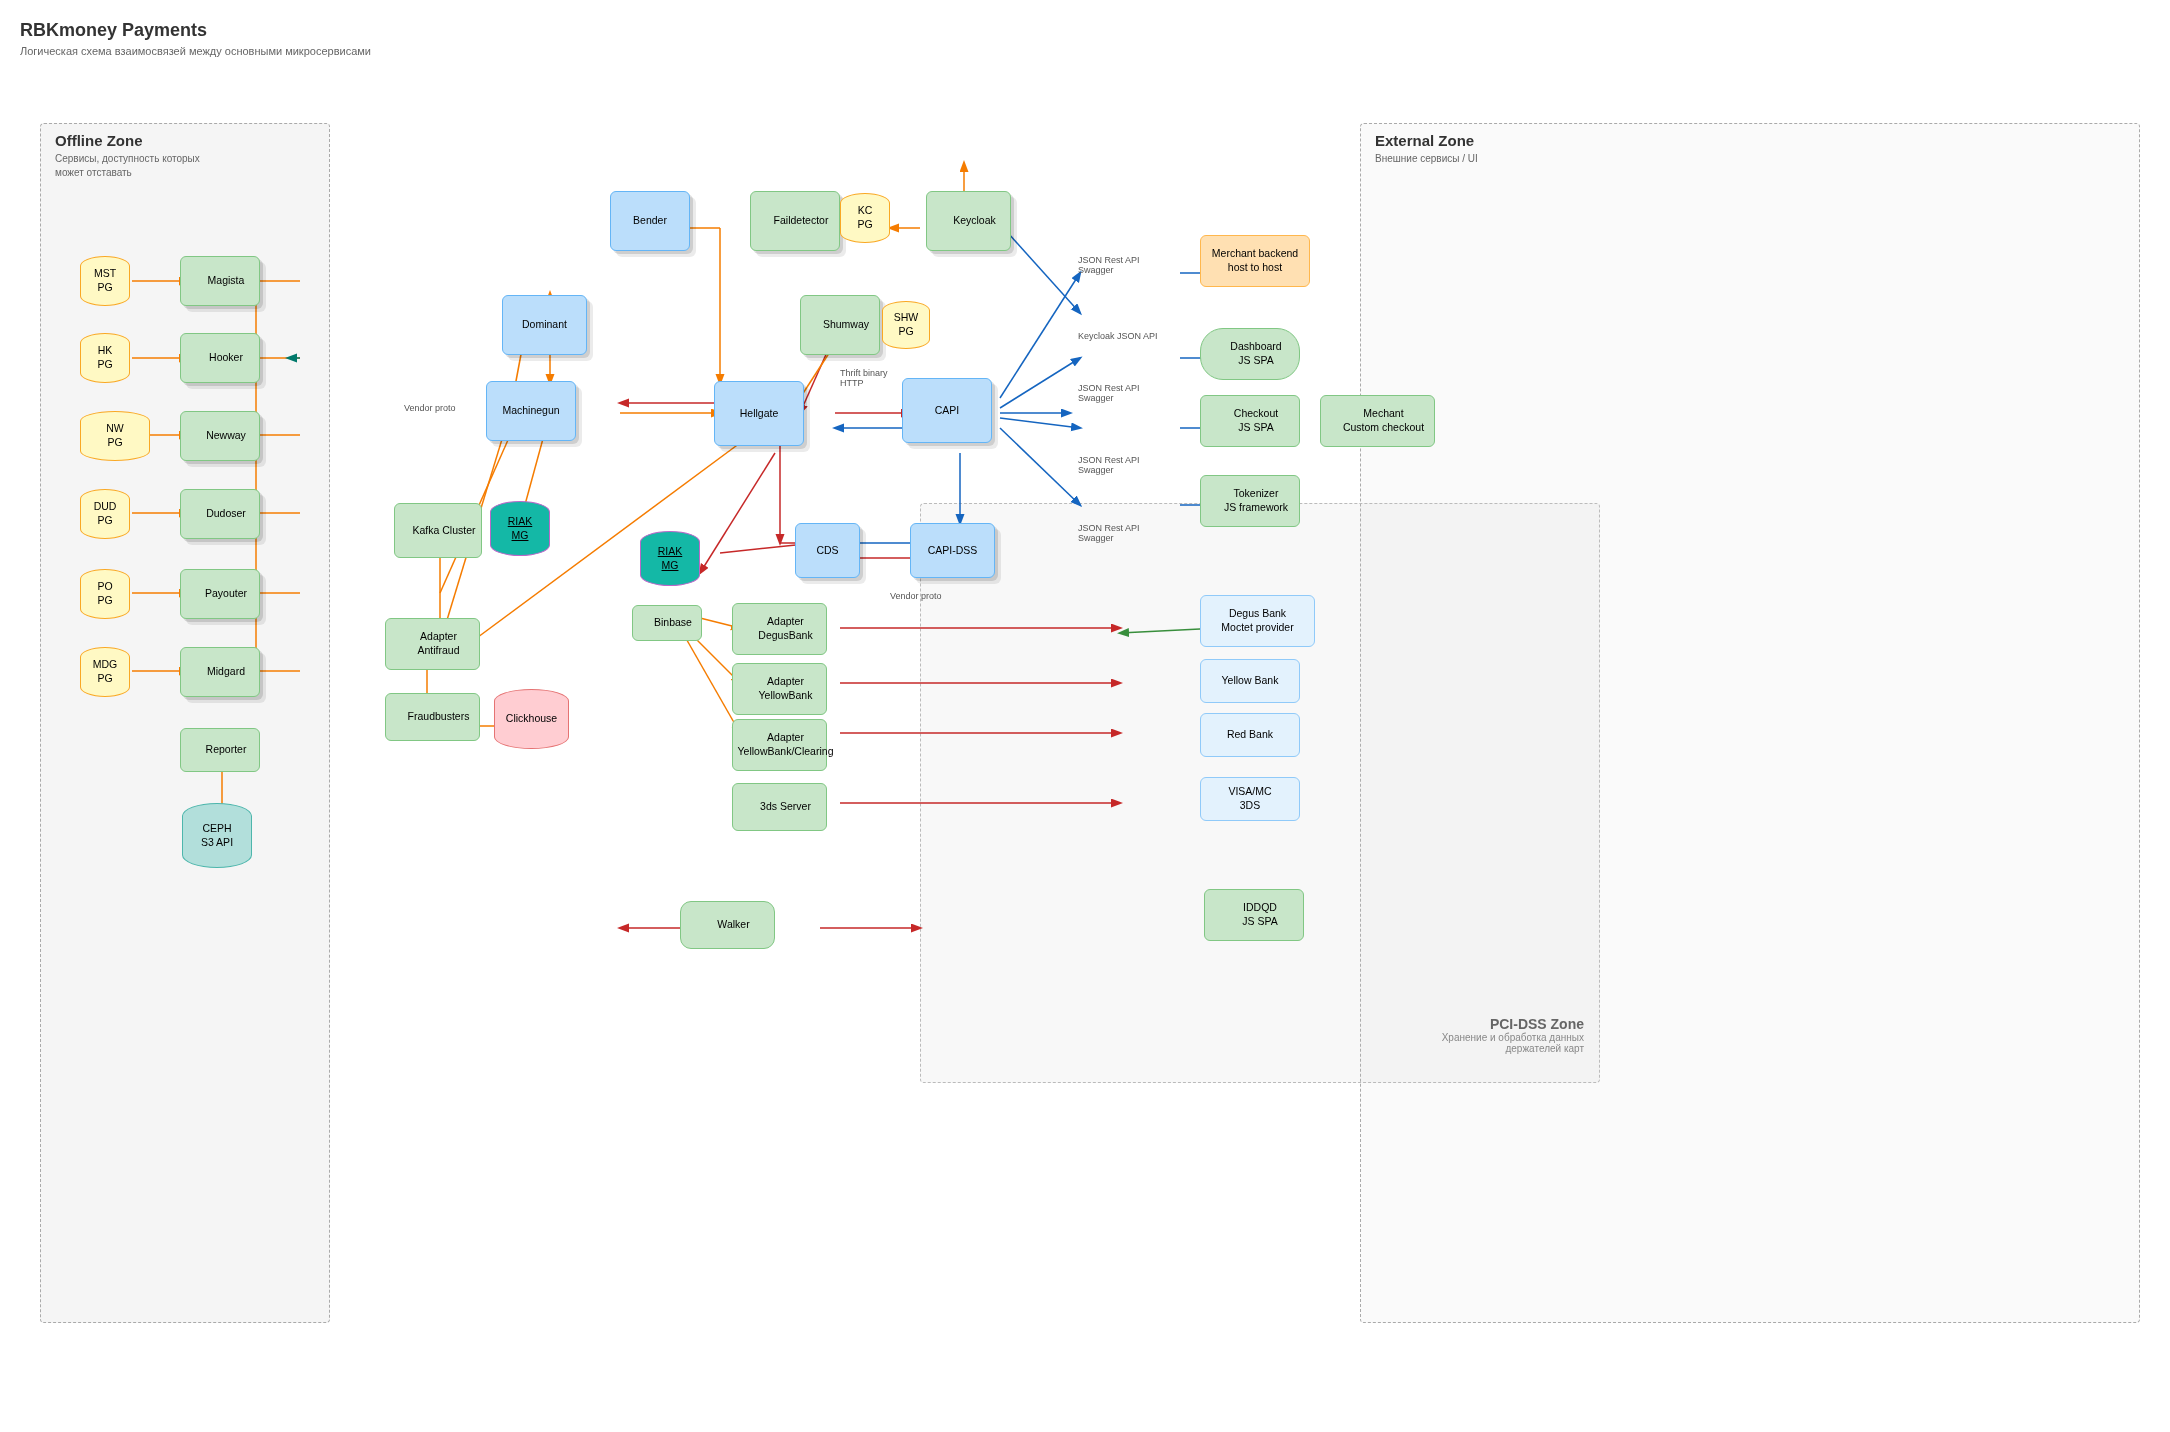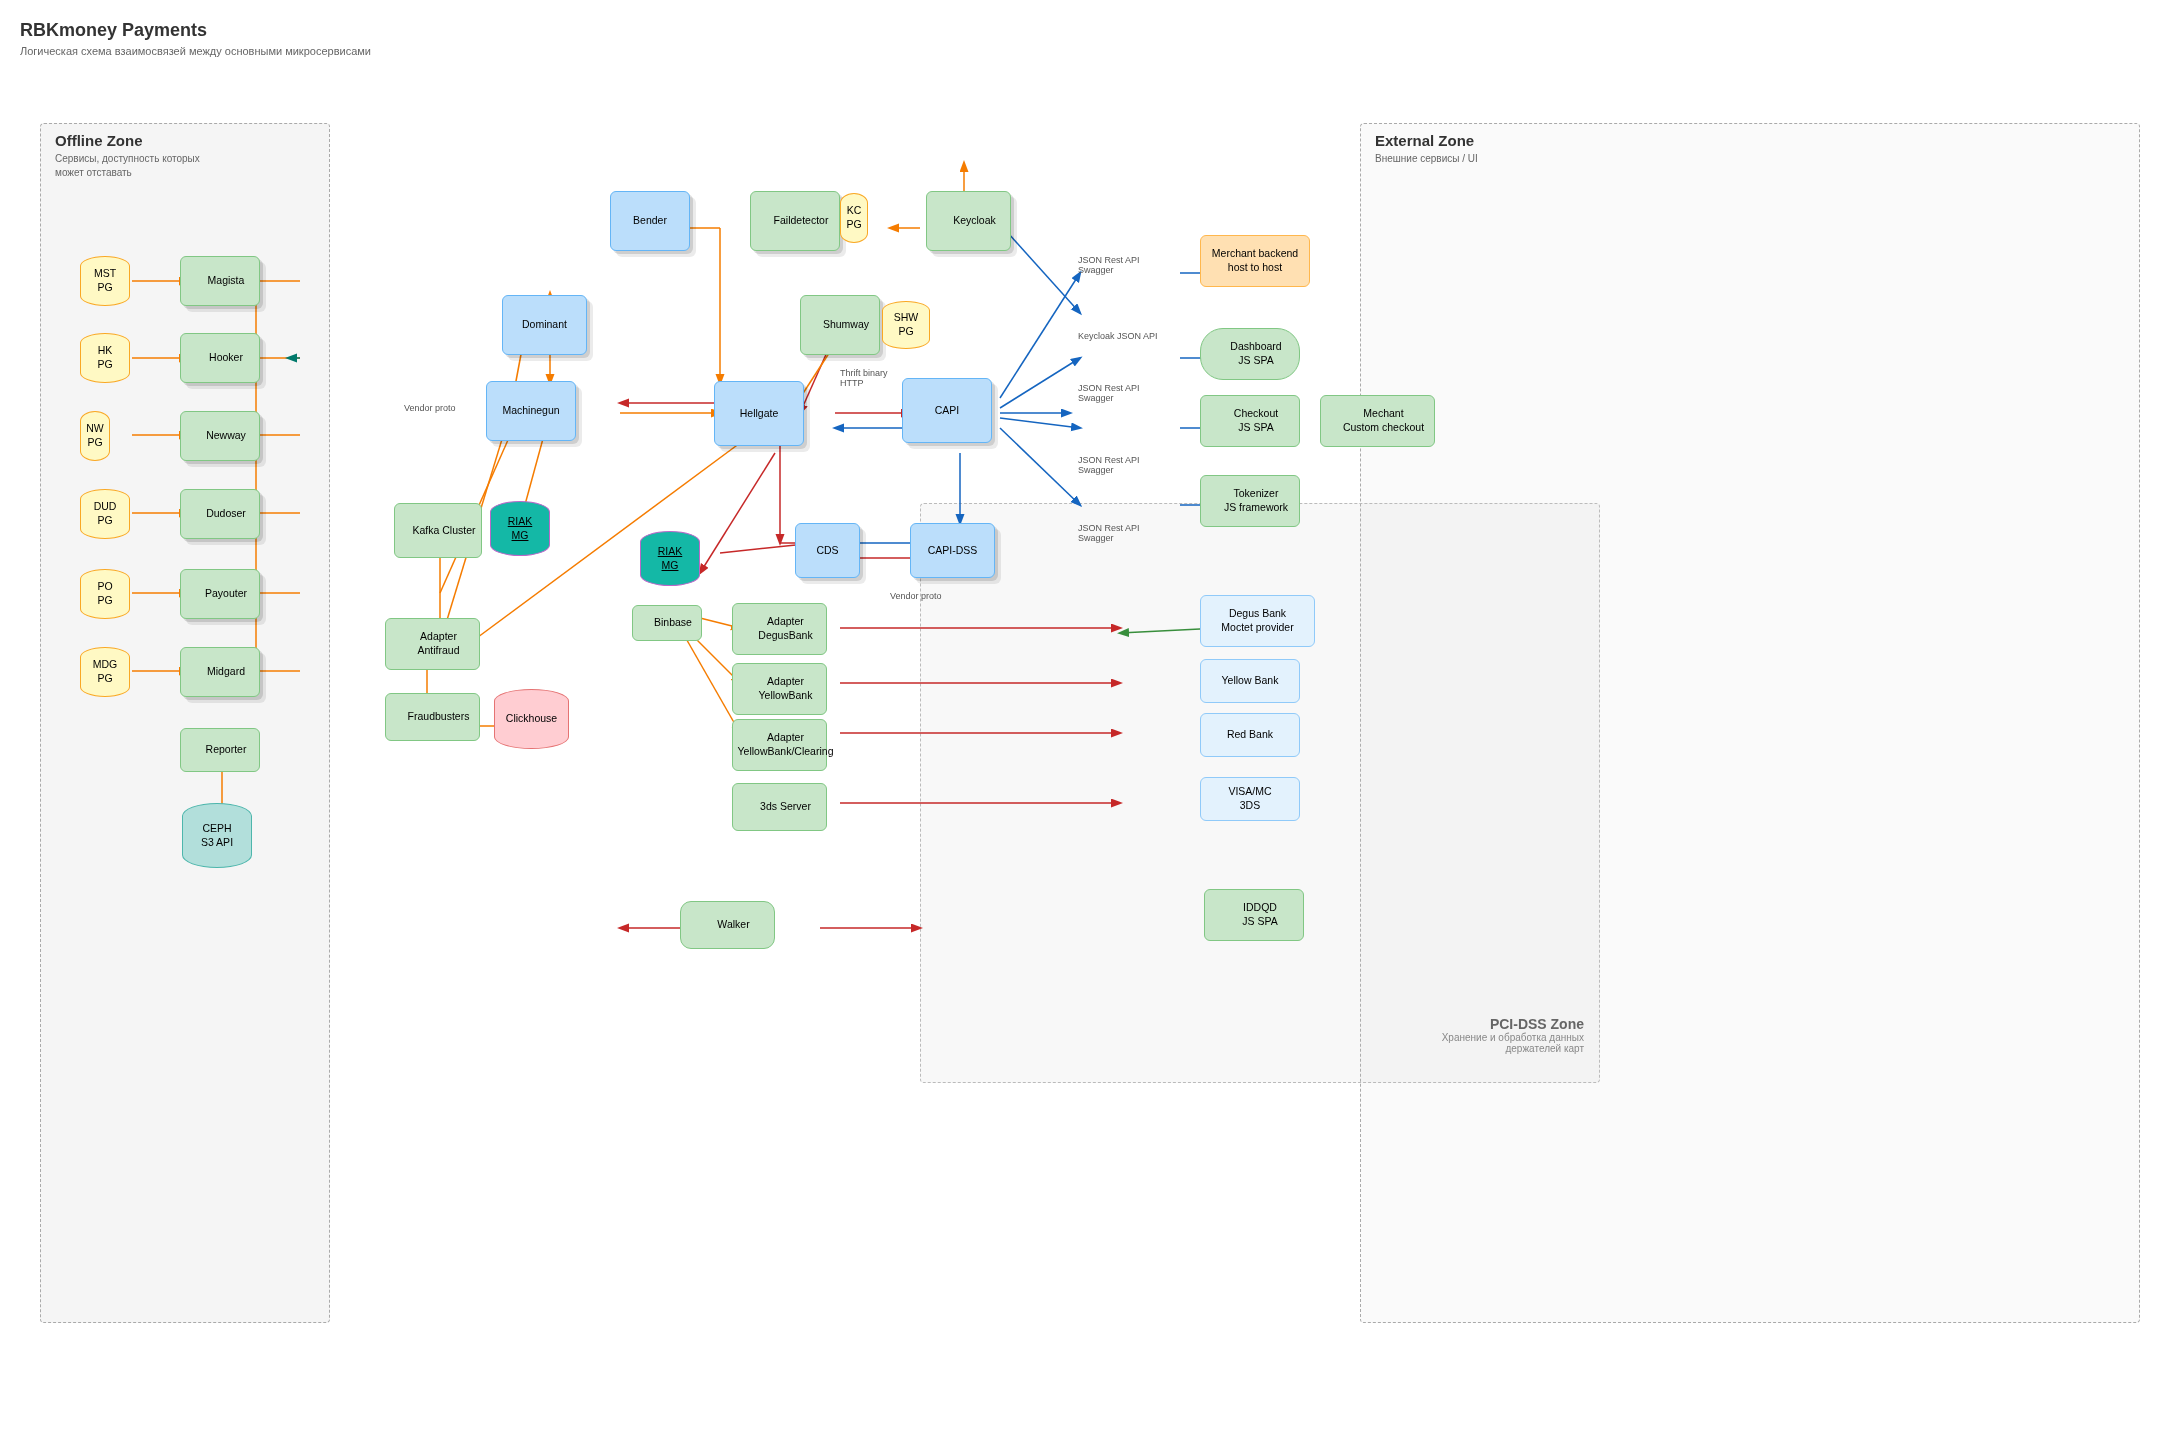--- a/index.html
+++ b/index.html
@@ -346,21 +346,21 @@
     </div>
 
     <div class="node node-yellow db-node" style="left:60px; top:260px; width:50px; height:50px;">
       <span>HK<br>PG</span>
     </div>
 
     <div class="node node-green stacked" style="left:160px; top:260px; width:80px; height:50px;">
       <span>Hooker</span>
     </div>
 
-    <div class="node node-yellow db-node" style="left:60px; top:338px; width:30px; height:50px;">
+    <div class="node node-yellow db-node" style="left:60px; top:338px; width:70px; height:50px;">
       <span>NW<br>PG</span>
     </div>
 
     <div class="node node-green stacked" style="left:160px; top:338px; width:80px; height:50px;">
       <span>Newway</span>
     </div>
 
     <div class="node node-yellow db-node" style="left:60px; top:416px; width:50px; height:50px;">
       <span>DUD<br>PG</span>
     </div>
@@ -394,21 +394,21 @@
     </div>
 
     <div class="node node-blue stacked" style="left:590px; top:118px; width:80px; height:60px;">
       <span>Bender</span>
     </div>
 
     <div class="node node-green stacked" style="left:730px; top:118px; width:90px; height:60px;">
       <span>Faildetector</span>
     </div>
 
-    <div class="node node-yellow db-node" style="left:820px; top:120px; width:28px; height:50px;">
+    <div class="node node-yellow db-node" style="left:820px; top:120px; width:50px; height:50px;">
       <span>KC<br>PG</span>
     </div>
 
     <div class="node node-green stacked" style="left:906px; top:118px; width:85px; height:60px;">
       <span>Keycloak</span>
     </div>
 
     <div class="node node-blue stacked" style="left:482px; top:222px; width:85px; height:60px;">
       <span>Dominant</span>
     </div>

